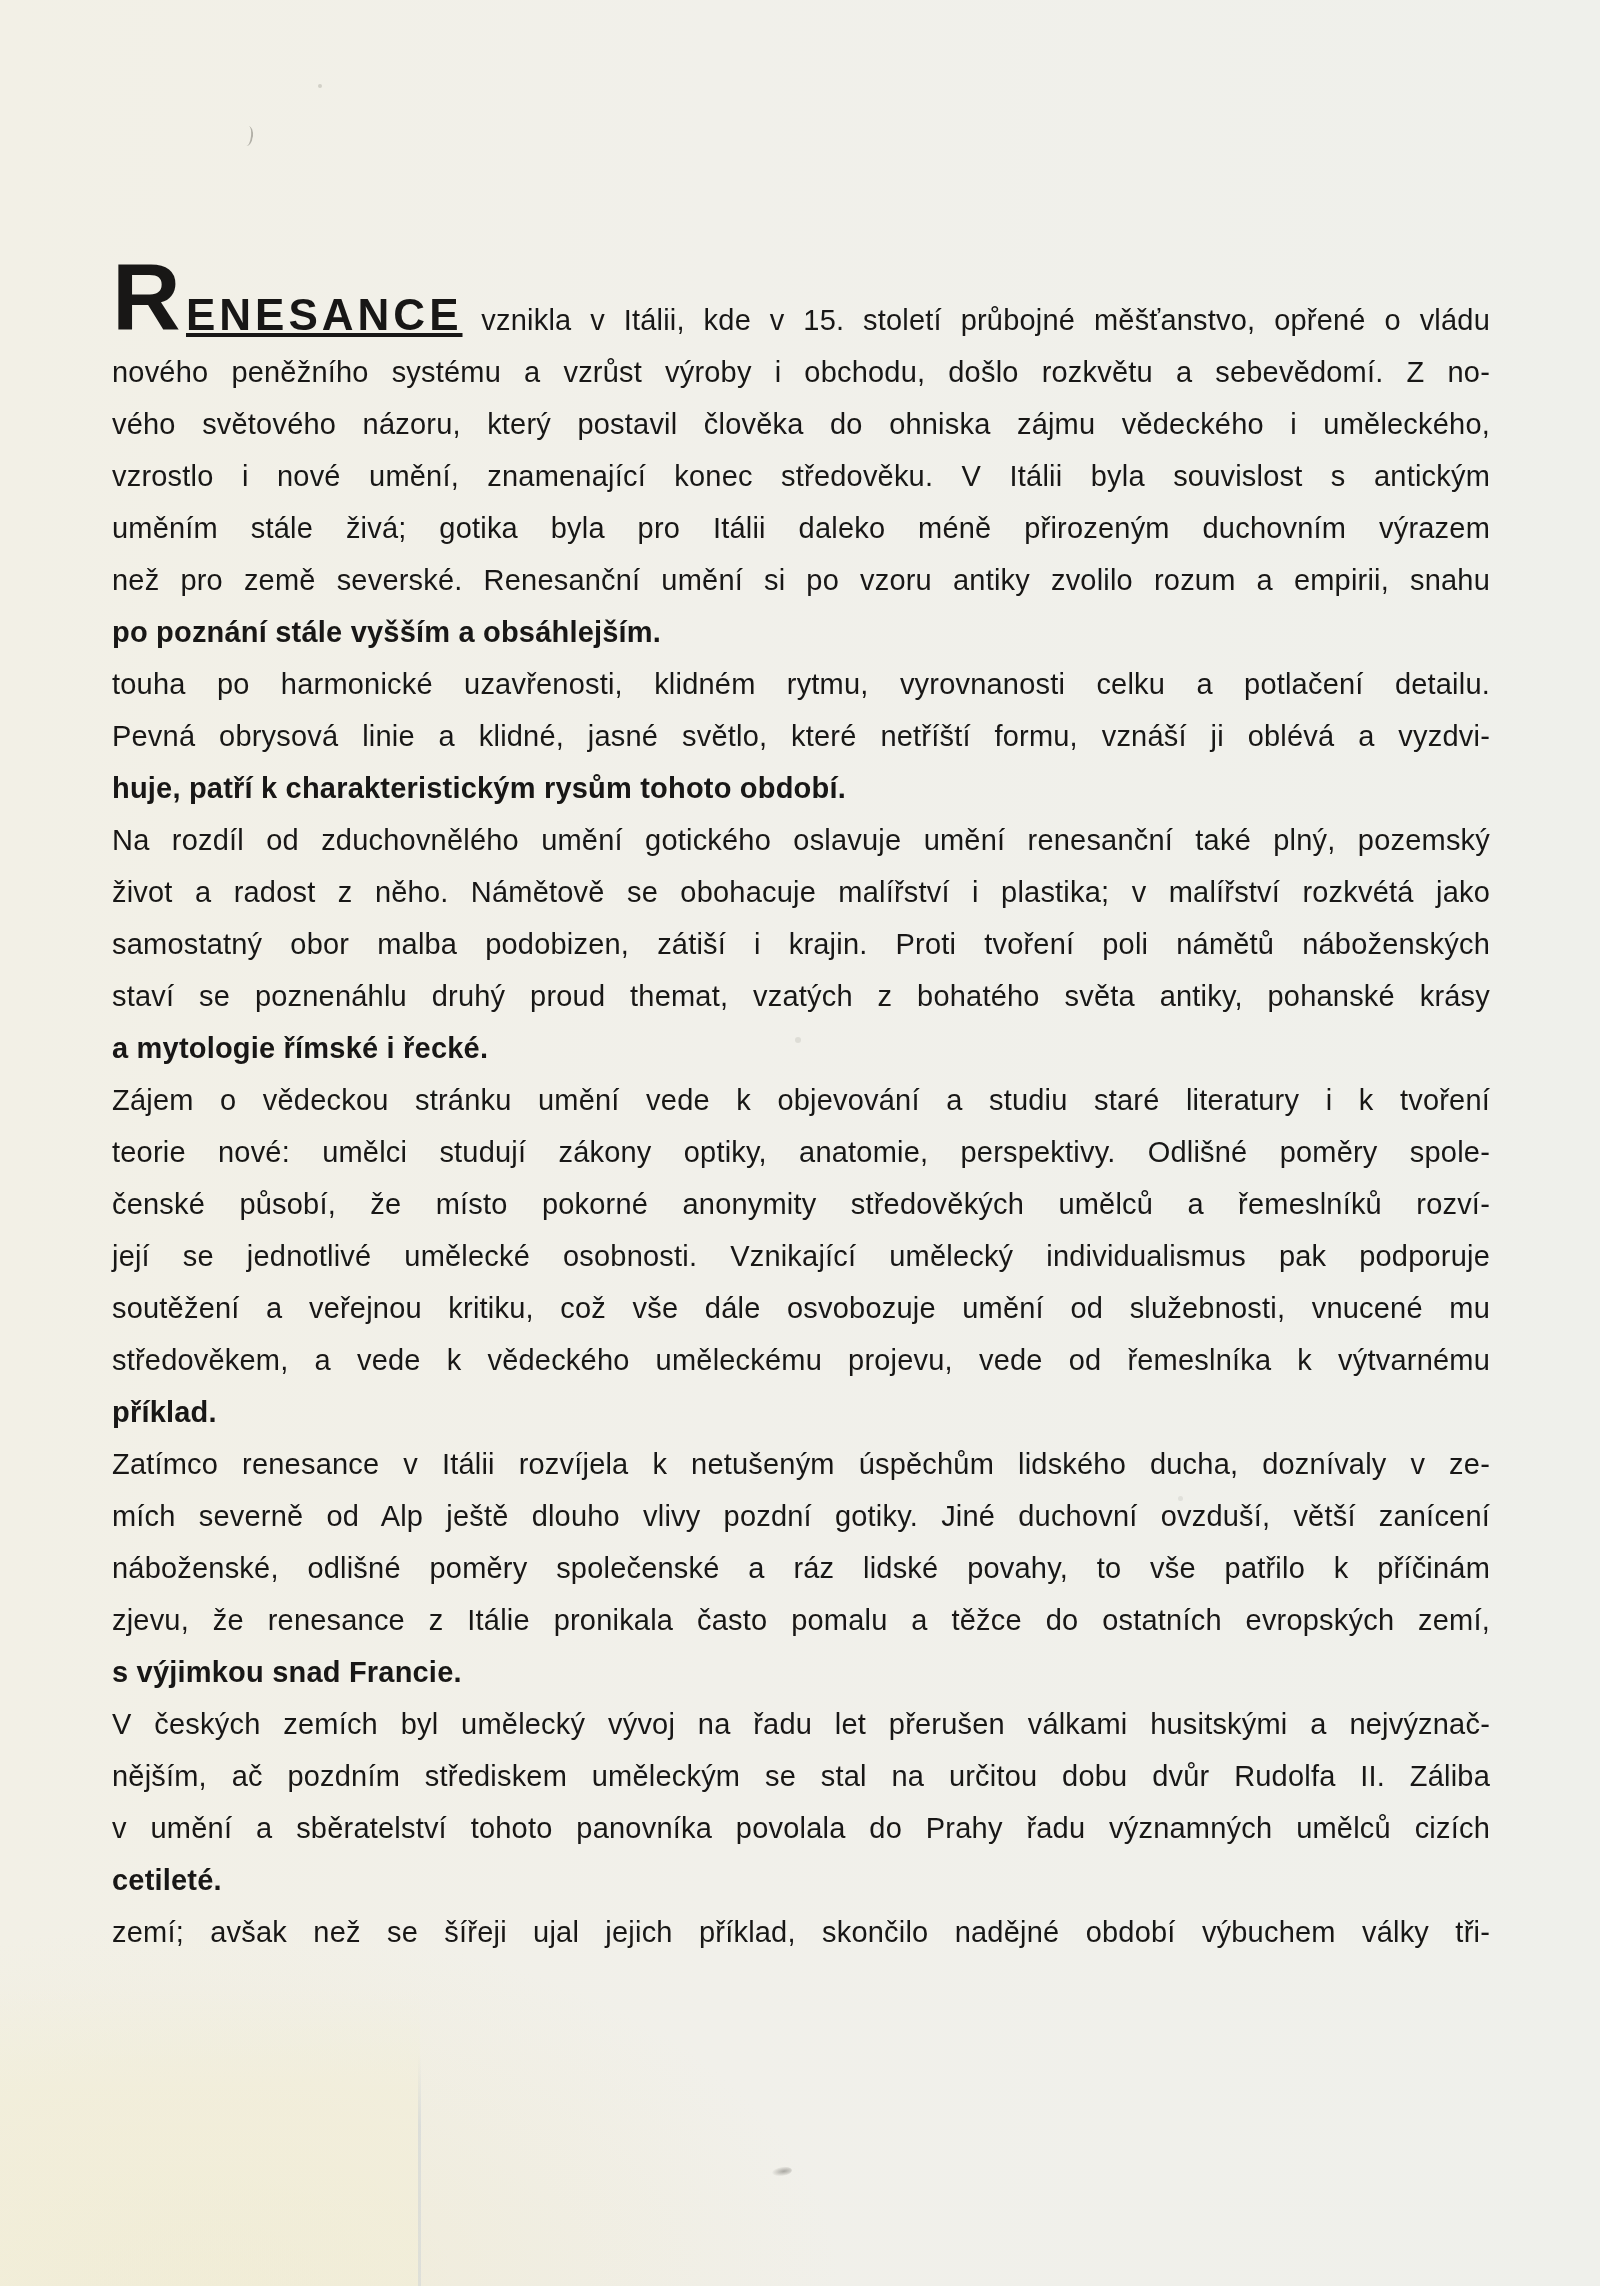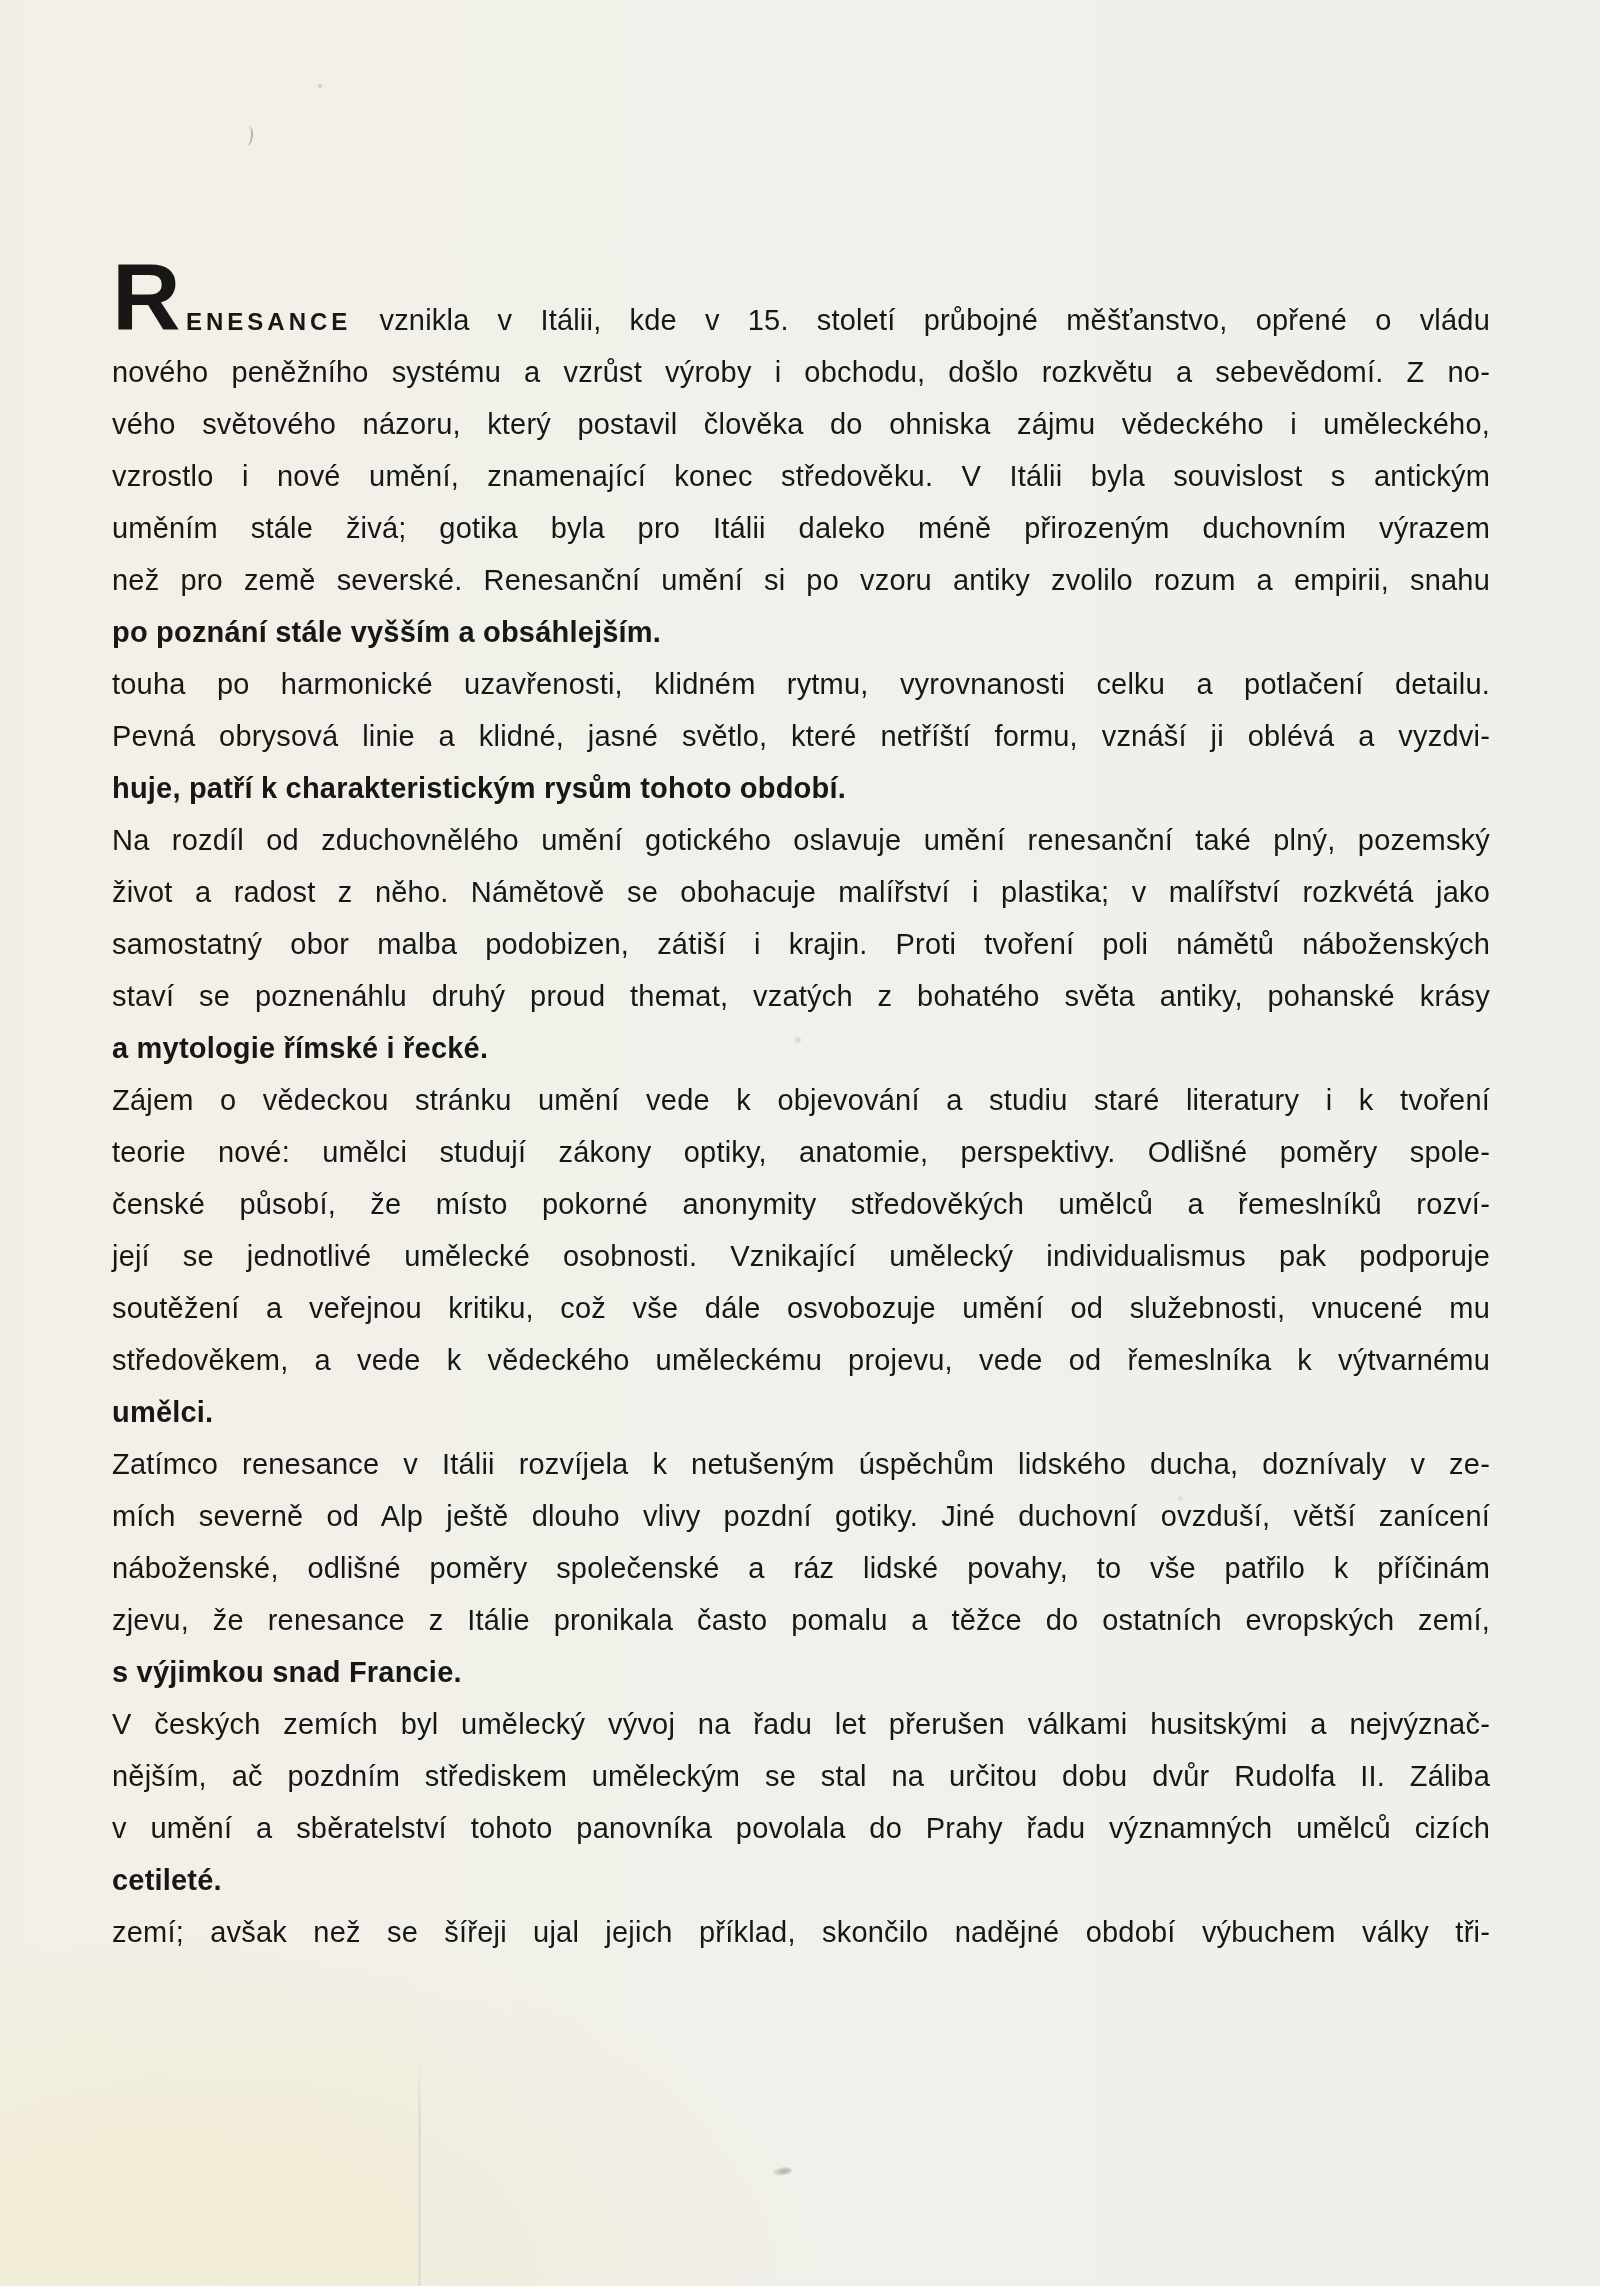--- a/index.html
+++ b/index.html
@@ -105,25 +105,26 @@
     position: absolute;
     left: 0;
     top: -44px;
     font-size: 95px;
     line-height: 95px;
     font-weight: bold;
     letter-spacing: 0;
     color: var(--ink);
   }
   .lead-word {
-    font-size: 24px;
+    font-size: 44px;
     font-weight: bold;
     letter-spacing: 4px;
     line-height: 0;
     vertical-align: baseline;
+    text-decoration: underline;
   }
 </style>
 </head>
 <body>
 
 <div class="page">
   <div class="tone-patch"></div>
   <div class="tone-edge"></div>
   <div class="mark-curve"></div>
   <div class="smudge"></div>
@@ -148,21 +149,21 @@
       <div class="line">život a radost z něho. Námětově se obohacuje malířství i plastika; v malířství rozkvétá jako</div>
       <div class="line">samostatný obor malba podobizen, zátiší i krajin. Proti tvoření poli námětů náboženských</div>
       <div class="line">staví se poznenáhlu druhý proud themat, vzatých z bohatého světa antiky, pohanské krásy</div>
       <div class="line para-end">a mytologie římské i řecké.</div>
       <div class="line">Zájem o vědeckou stránku umění vede k objevování a studiu staré literatury i k tvoření</div>
       <div class="line">teorie nové: umělci studují zákony optiky, anatomie, perspektivy. Odlišné poměry spole-</div>
       <div class="line">čenské působí, že místo pokorné anonymity středověkých umělců a řemeslníků rozví-</div>
       <div class="line">její se jednotlivé umělecké osobnosti. Vznikající umělecký individualismus pak podporuje</div>
       <div class="line">soutěžení a veřejnou kritiku, což vše dále osvobozuje umění od služebnosti, vnucené mu</div>
       <div class="line">středověkem, a vede k vědeckého uměleckému projevu, vede od řemeslníka k výtvarnému</div>
-      <div class="line para-end">umělci.</div>
+      <div class="line para-end">příklad.</div>
       <div class="line">Zatímco renesance v Itálii rozvíjela k netušeným úspěchům lidského ducha, doznívaly v ze-</div>
       <div class="line">mích severně od Alp ještě dlouho vlivy pozdní gotiky. Jiné duchovní ovzduší, větší zanícení</div>
       <div class="line">náboženské, odlišné poměry společenské a ráz lidské povahy, to vše patřilo k příčinám</div>
       <div class="line">zjevu, že renesance z Itálie pronikala často pomalu a těžce do ostatních evropských zemí,</div>
       <div class="line para-end">s výjimkou snad Francie.</div>
       <div class="line">V českých zemích byl umělecký vývoj na řadu let přerušen válkami husitskými a nejvýznač-</div>
       <div class="line">nějším, ač pozdním střediskem uměleckým se stal na určitou dobu dvůr Rudolfa II. Záliba</div>
       <div class="line">v umění a sběratelství tohoto panovníka povolala do Prahy řadu významných umělců cizích</div>
       <div class="line para-end">cetileté.</div>
       <div class="line">zemí; avšak než se šířeji ujal jejich příklad, skončilo nadějné období výbuchem války tři-</div>

